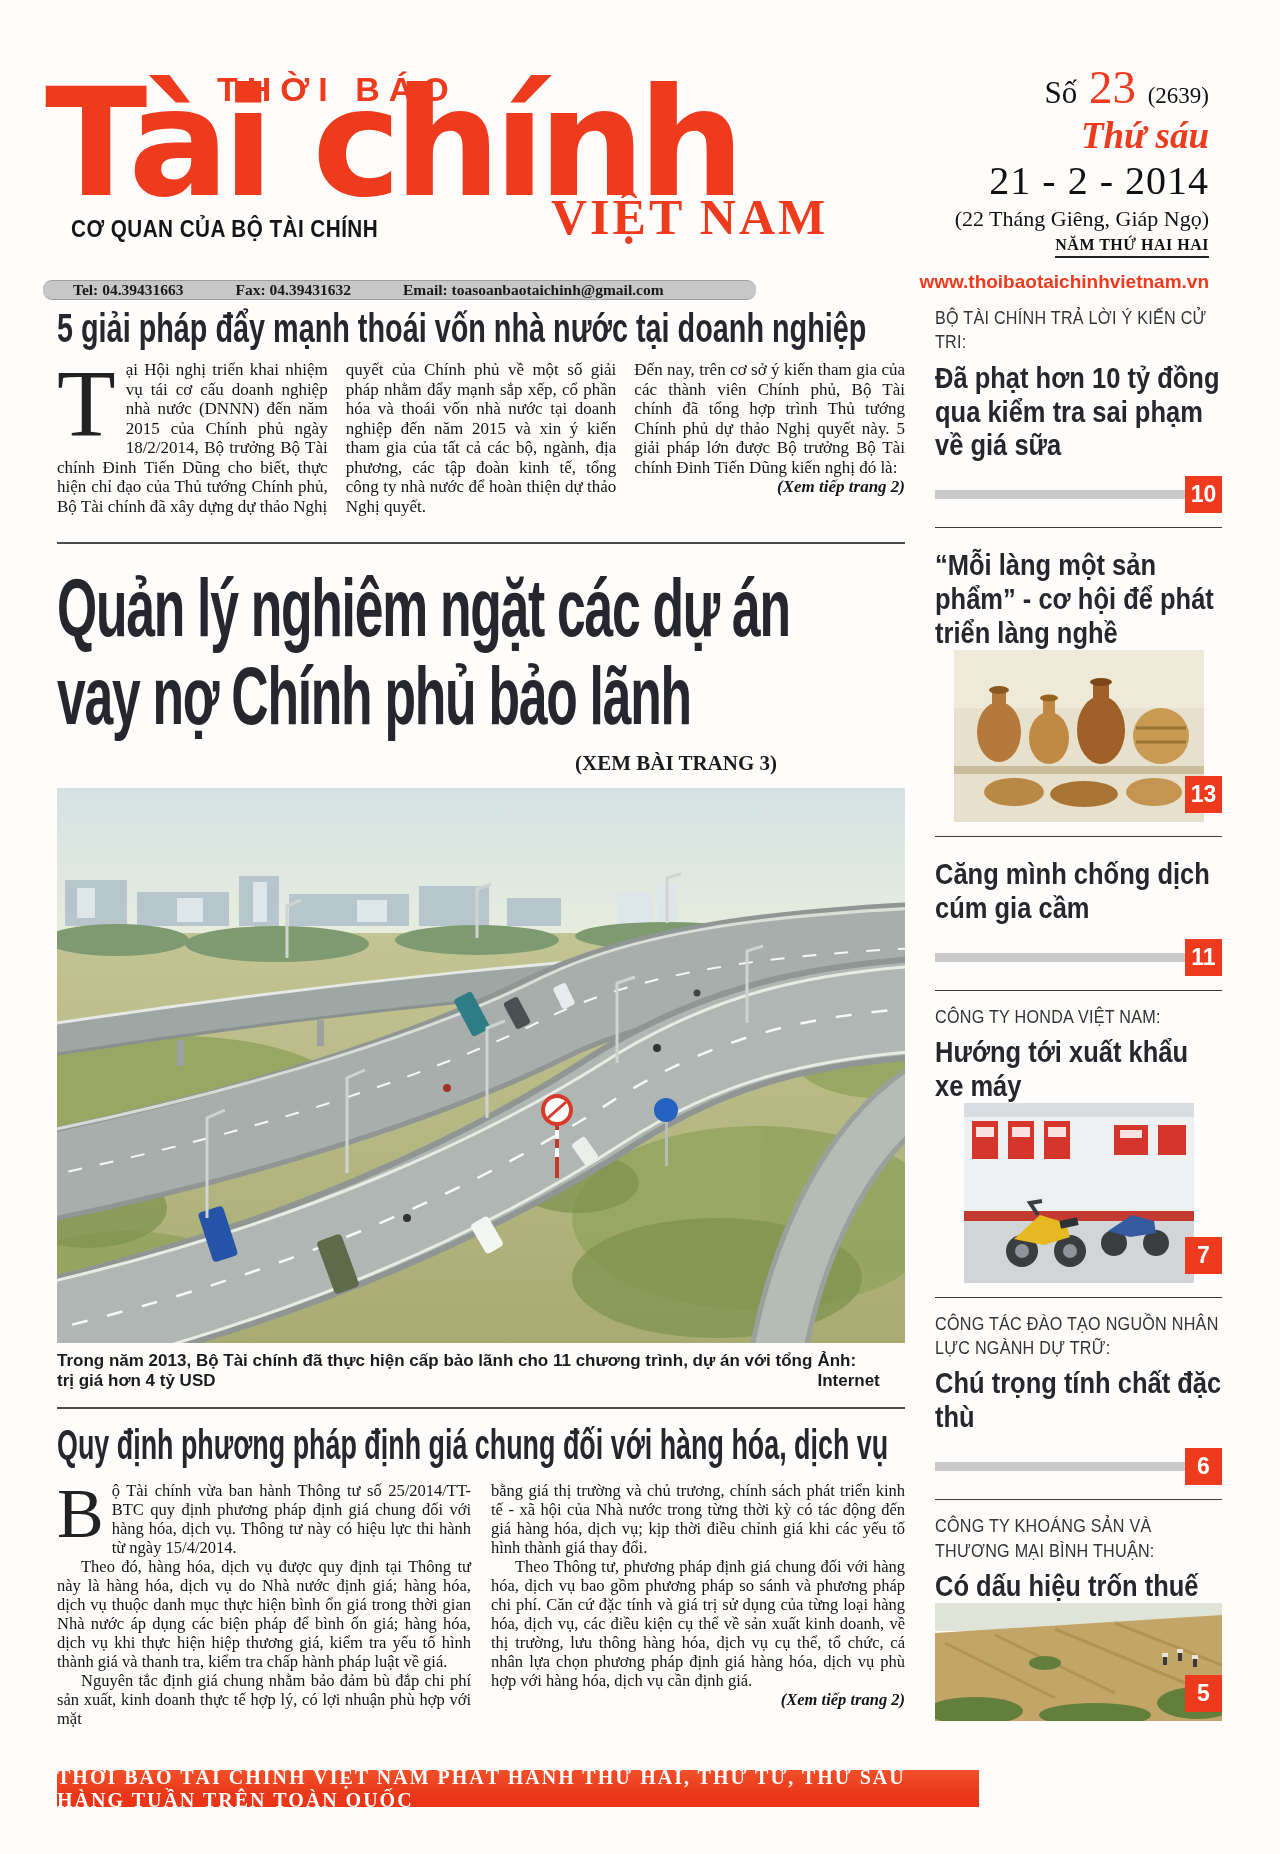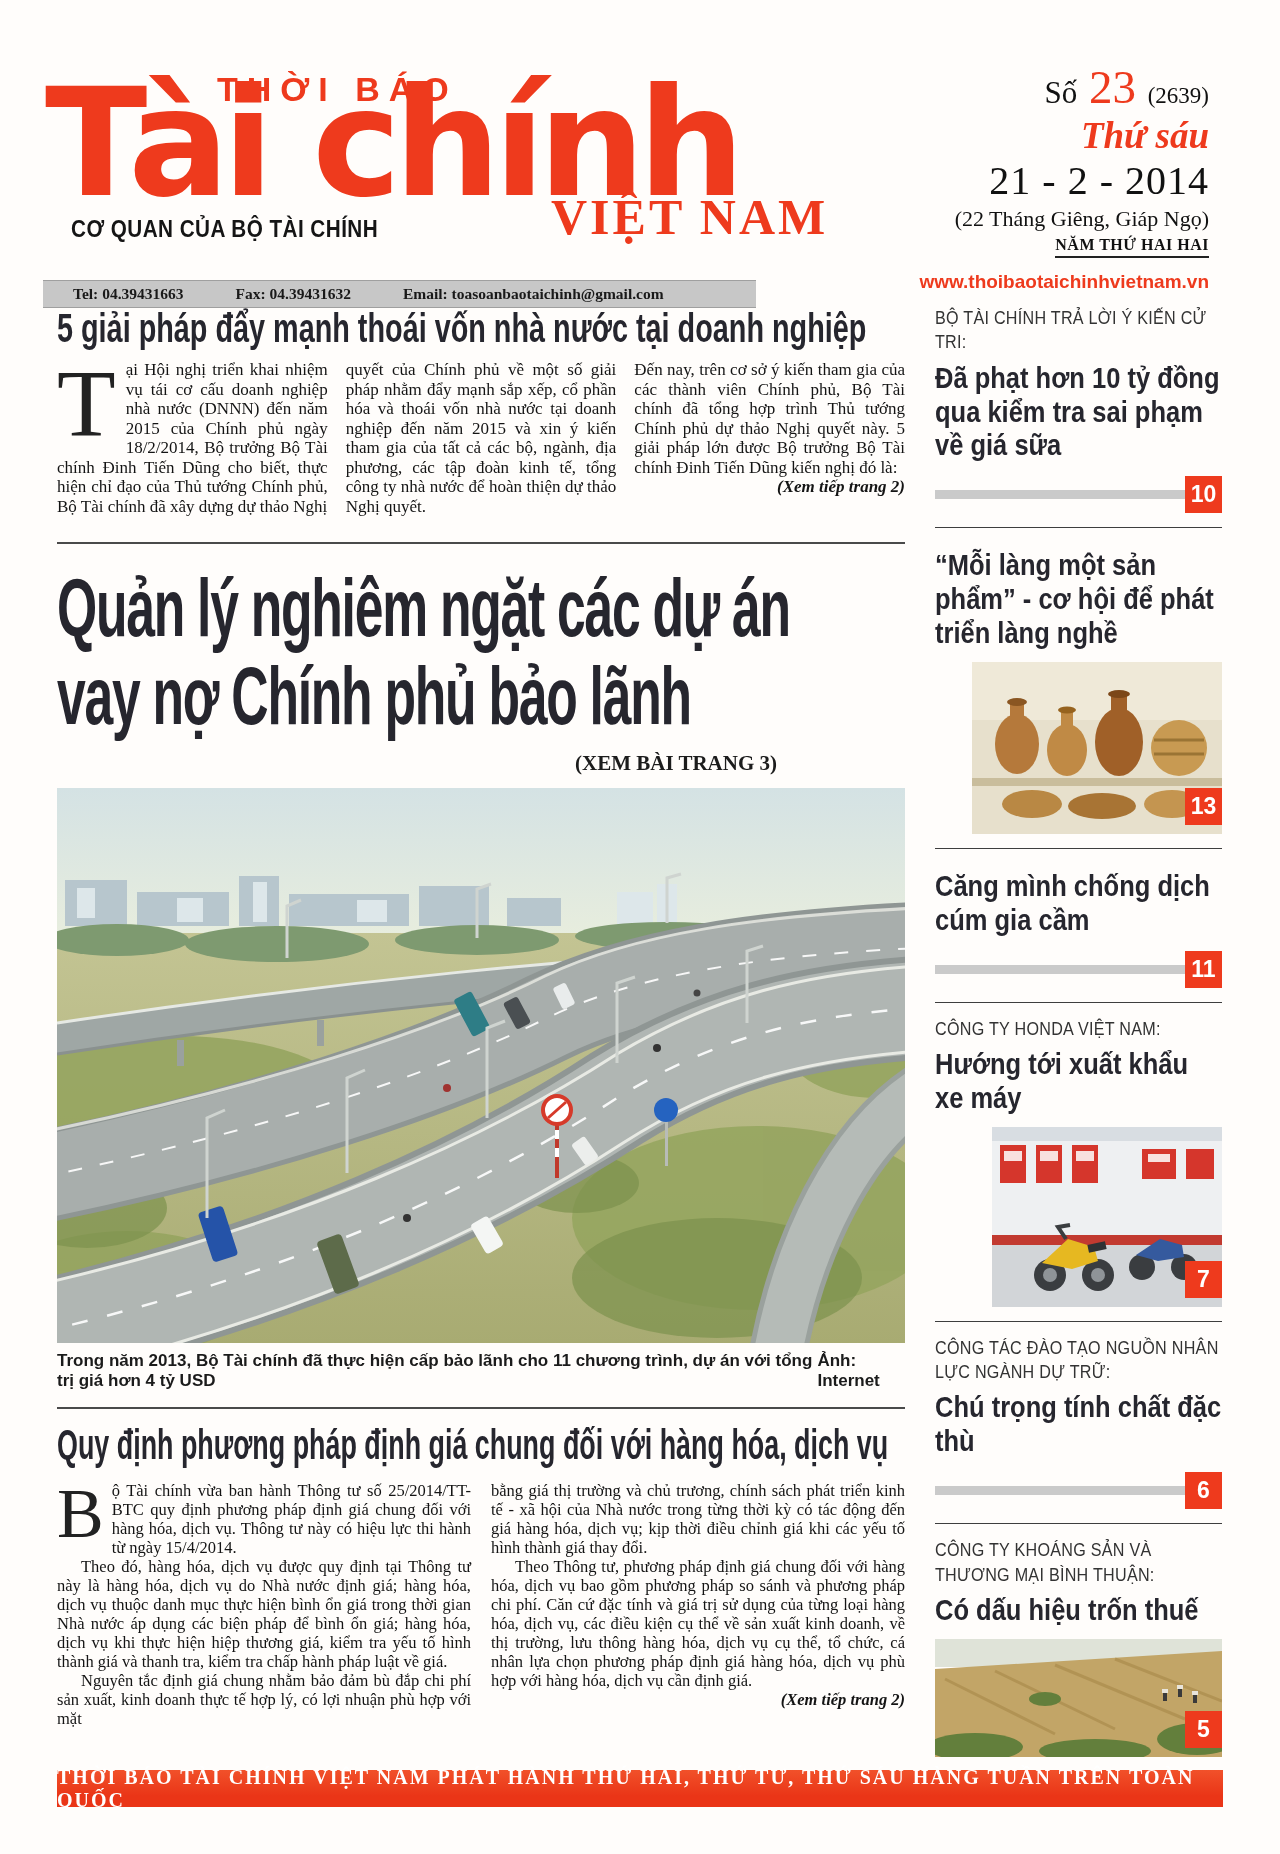--- a/index.html
+++ b/index.html
@@ -14,24 +14,24 @@
   
   .masthead{position:absolute;left:43px;top:40px;width:1166px;height:264px;}
   .logo-thoibao{position:absolute;left:174px;top:32px;color:var(--red);
     font:bold 34px/1 "Liberation Sans",sans-serif;letter-spacing:9px;}
   .logo-main{position:absolute;left:2px;top:28px;color:var(--red);
     font:bold 150px/1 "DejaVu Sans",sans-serif;letter-spacing:-7px;}
   .logo-vietnam{position:absolute;left:508px;top:152px;color:var(--red);
     font:bold 50px/1 "Liberation Serif",serif;letter-spacing:3px;}
   .agency{position:absolute;left:28px;top:178px;font:bold 23px/1 "Liberation Sans",sans-serif;
     color:#151515;transform:scaleX(0.9);transform-origin:0 0;letter-spacing:.5px;}
-  .contact-bar{position:absolute;left:0;top:240px;width:713px;height:28px;background:var(--bar);
+  .contact-bar{position:absolute;left:0;top:240px;width:713px;height:20px;background:var(--bar);
     border-top:1px solid #9f9f9f;border-bottom:1px solid #9f9f9f;
     display:flex;align-items:center;gap:52px;padding-left:30px;
-    font:bold 15.5px "Liberation Serif",serif;color:#191919;}
+    font:bold 15.5px "Liberation Serif",serif;color:#191919;border-radius:9px;}
   .issue{position:absolute;right:0;top:22px;text-align:right;color:#111;}
   .issue .l1{font-size:31px;line-height:1.1;}
   .issue .l1 .num{color:var(--red);font-size:47px;font-weight:normal;margin:0 4px;}
   .issue .l1 .ser{font-size:23px;}
   .issue .l2{color:var(--red);font-style:italic;font-weight:bold;font-size:37px;line-height:1.2;}
   .issue .l3{font-size:40px;line-height:1.15;letter-spacing:1px;}
   .issue .l4{font-size:22px;line-height:1.35;}
   .issue .l5{display:inline-block;font-weight:bold;font-size:16px;letter-spacing:.5px;
     border-bottom:2px solid #222;padding-bottom:2px;margin-top:2px;}
   .issue .web{color:var(--red);font:bold 19px "Liberation Sans",sans-serif;margin-top:13px;}
@@ -66,25 +66,25 @@
   .sb-item + .sb-item{border-top:1px solid #3e3e3e;margin-top:14px;padding-top:14px;}
   .sb-kicker{font:19px/1.28 "Liberation Sans",sans-serif;color:#333;
     width:338px;transform:scaleX(0.85);transform-origin:0 0;letter-spacing:.3px;}
   .sb-headline{font:bold 30px/1.13 "Liberation Sans",sans-serif;color:var(--hl);
     width:338px;transform:scaleX(0.85);transform-origin:0 0;margin-top:6px;}
   .sb-pgrow{display:flex;align-items:center;margin-top:14px;}
   .sb-bar{flex:1;height:9px;background:#cacaca;}
   .sb-num{width:37px;height:37px;background:var(--red);color:#fff;
     font:bold 23px "Liberation Sans",sans-serif;display:flex;align-items:center;justify-content:center;
     flex:0 0 auto;}
-  .sb-photo{position:relative;display:flex;justify-content:flex-end;margin-top:12px;}
+  .sb-photo{position:relative;display:flex;justify-content:center;}
   .sb-photo .sb-num{position:absolute;right:0;bottom:9px;}
 
   
-  .footer{position:absolute;left:57px;top:1770px;width:1166px;height:37px;
+  .footer{position:absolute;left:57px;top:1770px;width:922px;height:37px;
     background:linear-gradient(#f1512a 0%,#ea3517 70%);color:#fff;
     display:flex;align-items:center;justify-content:center;
     font:bold 20px "Liberation Serif",serif;letter-spacing:2px;}
 </style>
 </head>
 <body>
 
 <div class="page">
 
   <header class="masthead">

